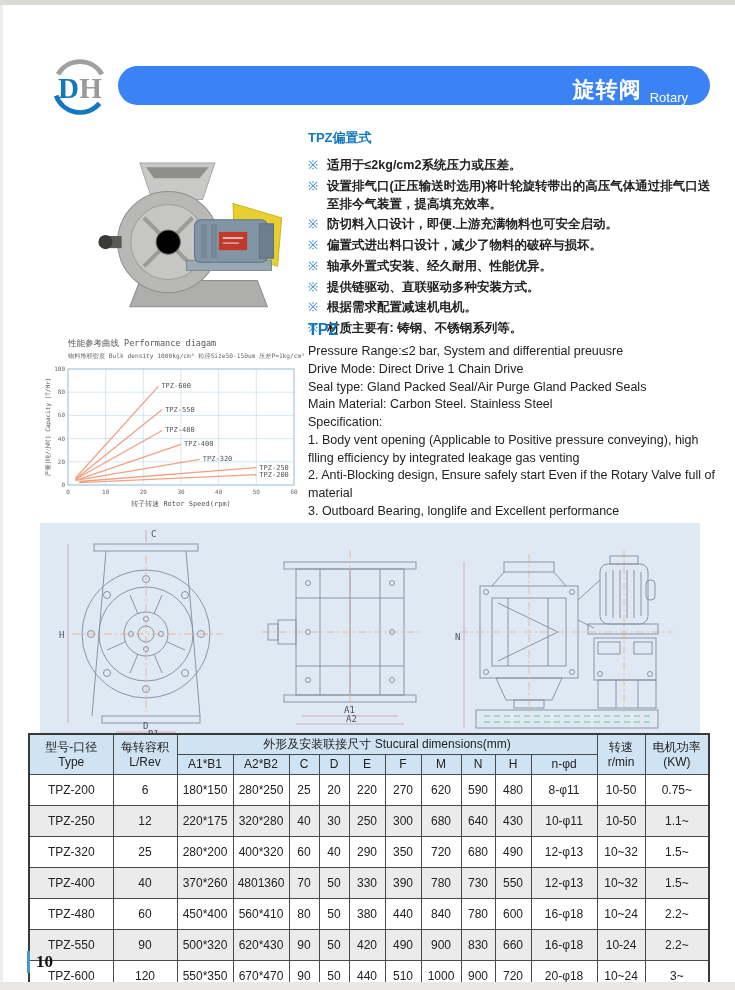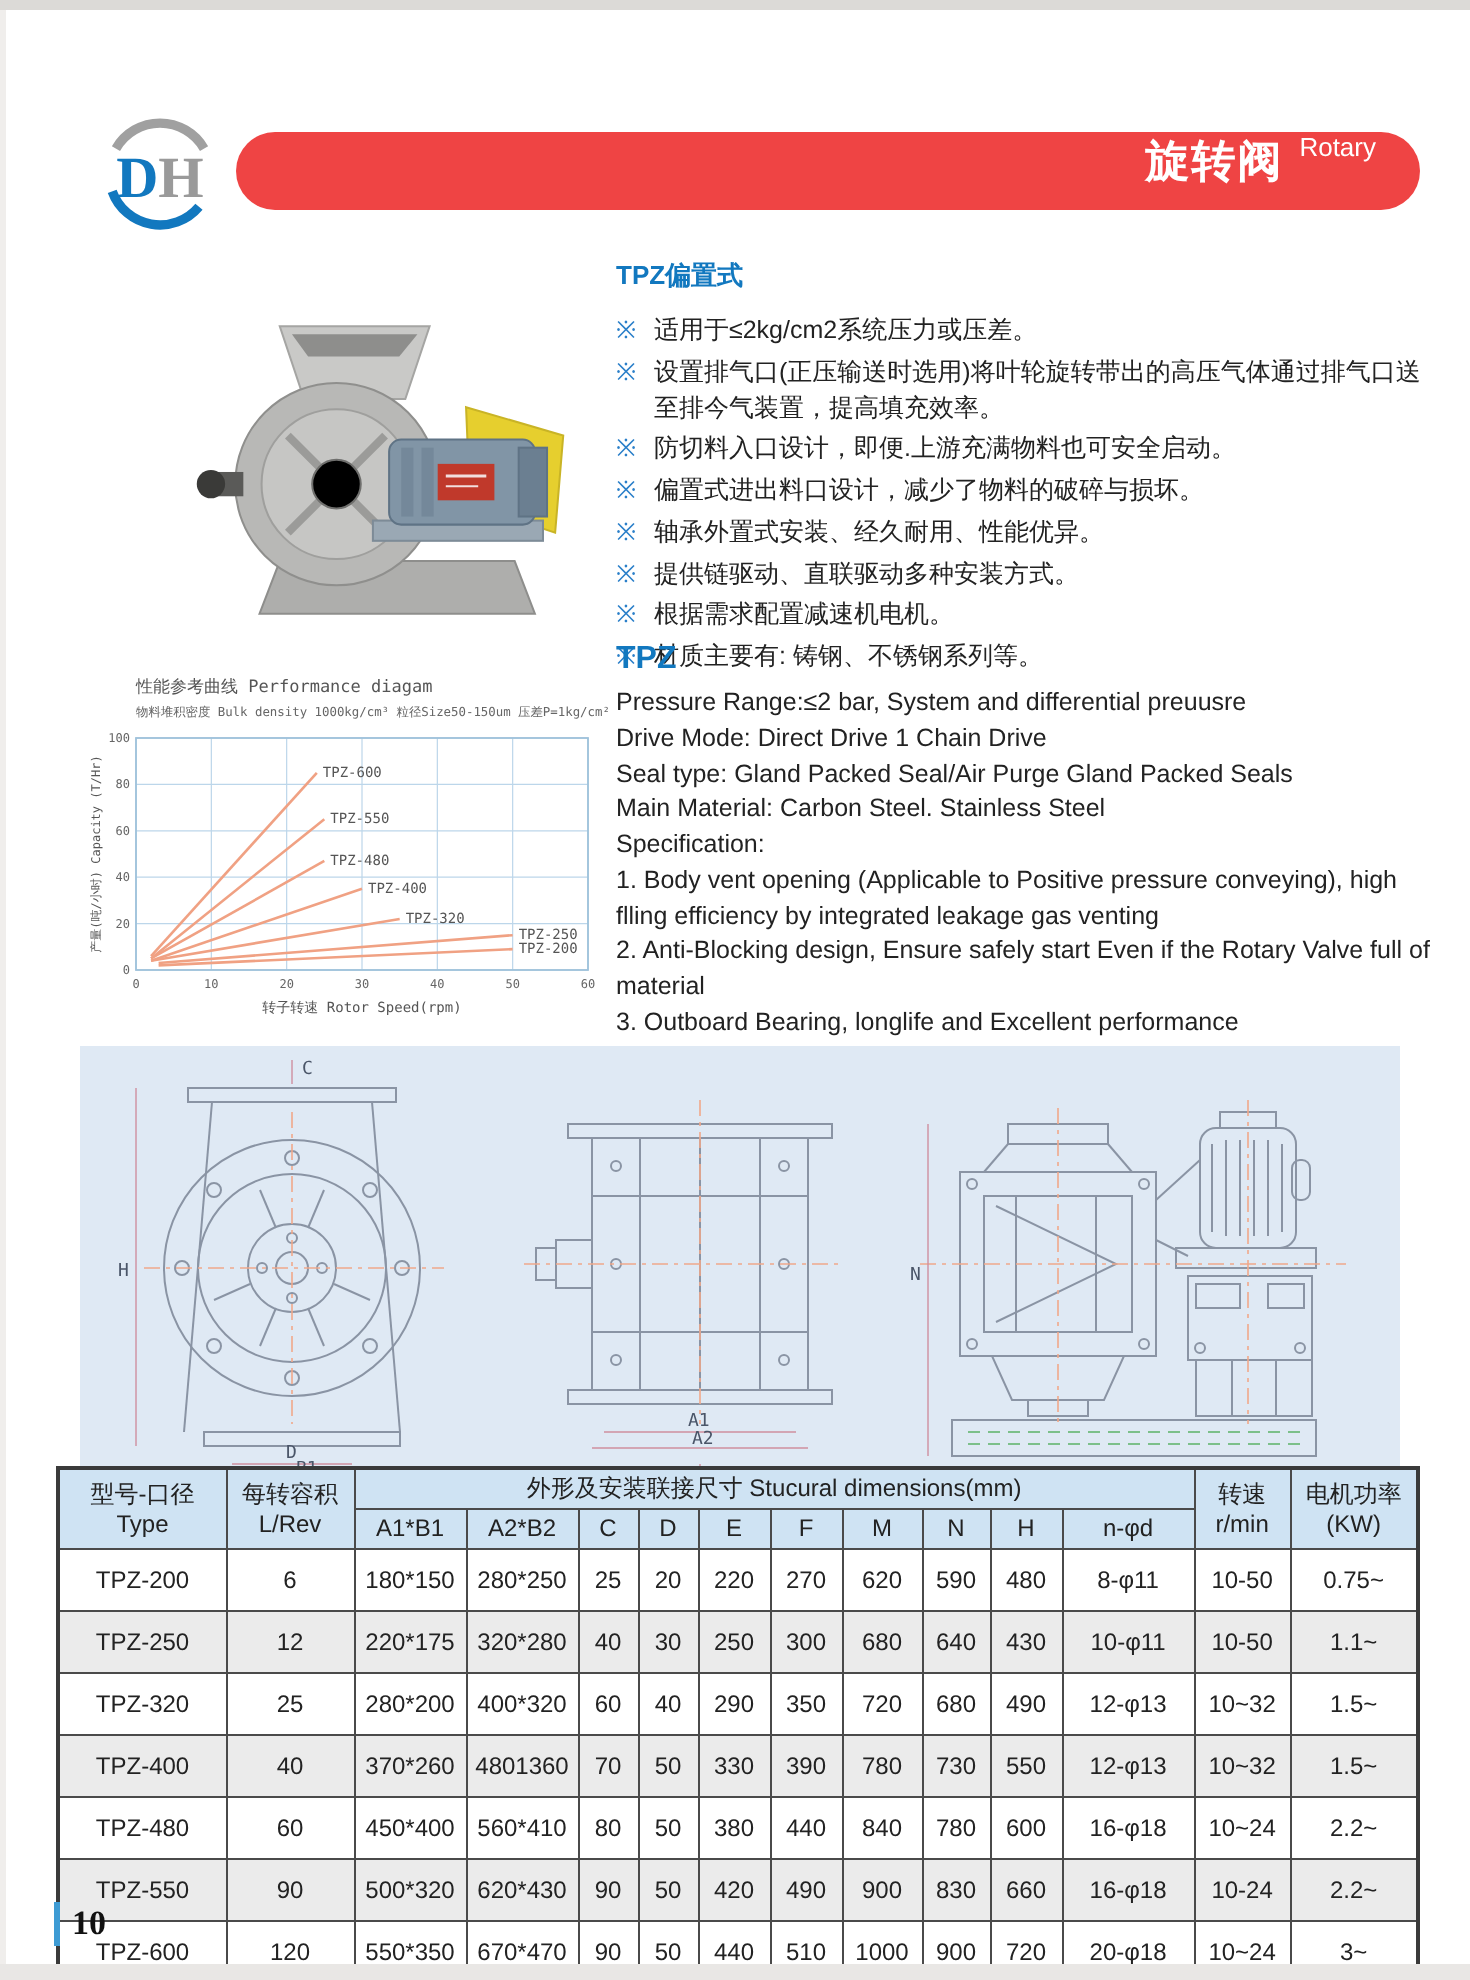--- a/index.html
+++ b/index.html
@@ -4,34 +4,34 @@
 <style>
   html,body{margin:0;padding:0;background:#f4f3f1;}
   .page{position:relative;width:735px;height:990px;background:#fff;margin:0 auto;
         font-family:"Liberation Sans",sans-serif;color:#222;overflow:hidden;
         border-top:5px solid #dcdad7;box-sizing:border-box;}
   .page-bottom-strip{position:absolute;left:0;bottom:0;width:100%;height:8px;background:#e9e7e5;}
   .page-left-strip{position:absolute;left:0;top:0;width:3px;height:100%;background:#f0eeec;}
 
   
   .logo{position:absolute;left:40px;top:50px;width:80px;height:64px;}
-  .banner{position:absolute;left:118px;top:61px;width:592px;height:39px;background:#ef4444;
-          border-radius:20px;display:flex;align-items:flex-start;justify-content:flex-end;
+  .banner{position:absolute;left:118px;top:61px;width:592px;height:39px;background:#3b82f6;
+          border-radius:20px;display:flex;align-items:flex-end;justify-content:flex-end;
           padding-right:22px;box-sizing:border-box;color:#fff;}
   .banner .zh{font-size:22px;font-weight:bold;letter-spacing:1px;}
   .banner .en{font-size:13px;margin-left:8px;margin-top:0;}
 
   
   .product-photo{position:absolute;left:80px;top:150px;width:220px;height:164px;}
   .intro-text{position:absolute;left:308px;top:124px;width:412px;}
   .sec-title{color:#1278bf;font-size:13px;font-weight:bold;margin:0 0 10px 0;}
   ul.features{list-style:none;margin:0;padding:0;}
   ul.features li{display:flex;font-size:12.5px;line-height:1.42;margin-bottom:3px;}
   ul.features .marker{color:#2a7fc9;width:19px;flex:0 0 19px;font-size:12px;}
-  ul.features .btext{flex:1;}
+  ul.features .btext{flex:1;font-weight:bold;}
 
   
   .chart-box{position:absolute;left:42px;top:330px;width:266px;height:192px;}
   .specs{position:absolute;left:308px;top:316px;width:410px;}
   .specs .spec-line{font-size:12.5px;line-height:1.42;}
 
   
   .drawings{position:absolute;left:40px;top:518px;width:660px;height:228px;background:#dfe9f4;
             display:flex;align-items:center;justify-content:space-between;padding:0 14px;box-sizing:border-box;}
 

